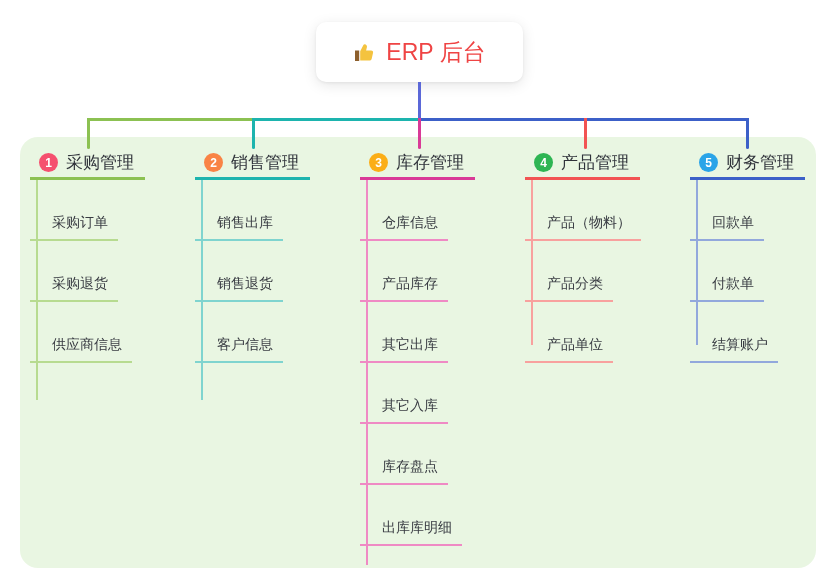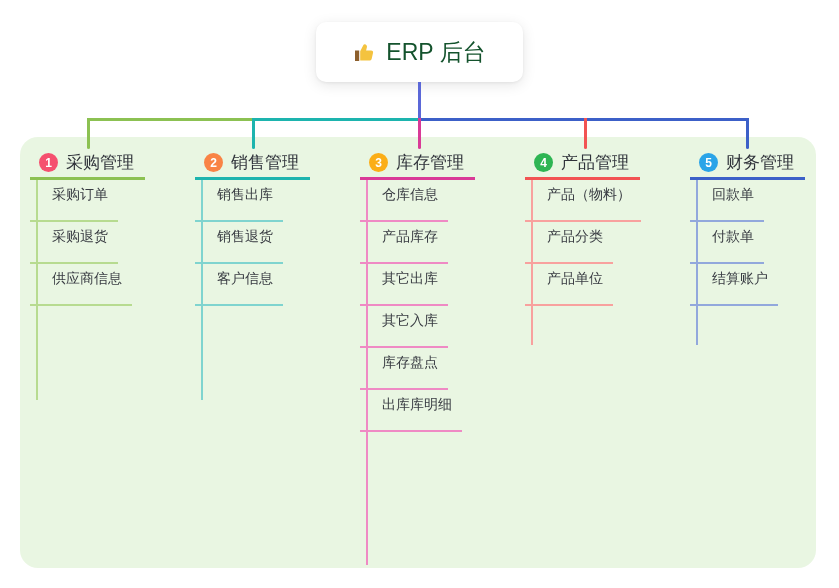--- a/index.html
+++ b/index.html
@@ -6,21 +6,21 @@
   body{font-family:"Liberation Sans","DejaVu Sans",sans-serif;}
   .stage{position:relative;width:839px;height:588px;background:#fff;overflow:hidden;}
 
   
   .panel{position:absolute;left:20px;top:137px;width:796px;height:431px;border-radius:18px;}
 
   
   .root-node{position:absolute;left:316px;top:22px;width:207px;height:60px;background:#fff;
     border-radius:10px;box-shadow:0 3px 14px rgba(0,0,0,.10),0 1px 3px rgba(0,0,0,.06);
     display:flex;align-items:center;justify-content:center;gap:9px;
-    font-size:23px;font-weight:500;color:#14532d;cursor:pointer;}
+    font-size:23px;font-weight:500;color:#ef4444;cursor:pointer;}
   .thumb{display:inline-flex;width:24px;height:24px;}
   .thumb svg{width:24px;height:24px;}
 
   
   .line{position:absolute;}
   .root-stem{left:418px;top:82px;width:3px;height:39px;}
   .bus{top:118px;height:3px;}
   .bus-green{left:87px;width:167px;}
   .bus-teal{left:253px;width:167px;}
   .bus-blue{left:419px;width:330px;}
@@ -37,22 +37,22 @@
 
   .branch-header{box-sizing:border-box;height:32px;width:115px;display:flex;align-items:center;
     gap:8px;padding-left:9px;border-bottom:3px solid var(--line);cursor:pointer;}
   .badge{flex:0 0 auto;width:19px;height:19px;border-radius:50%;background:var(--circle);
     color:#fff;font-size:12px;font-weight:700;display:flex;align-items:center;justify-content:center;}
   .branch-label{font-size:17px;font-weight:500;color:#2f323a;white-space:nowrap;}
 
   .children{position:relative;}
   .vline{position:absolute;left:6px;top:0;width:2px;background:var(--child);}
   .v3{height:165px;} .v4{height:220px;} .v7{height:385px;}
-  .child{box-sizing:border-box;height:42px;display:flex;align-items:flex-end;
-    padding:0 10px 19px 22px;border-bottom:2px solid var(--child);
+  .child{box-sizing:border-box;height:61px;display:flex;align-items:flex-end;
+    padding:0 10px 10px 22px;border-bottom:2px solid var(--child);
     width:max-content;white-space:nowrap;cursor:pointer;}
   .child-label{font-size:14px;color:#383b42;line-height:1;}
 </style>
 </head>
 <body>
 
 <div class="stage">
 
   <div class="panel" style="background: rgb(233, 246, 226);"></div>
 

